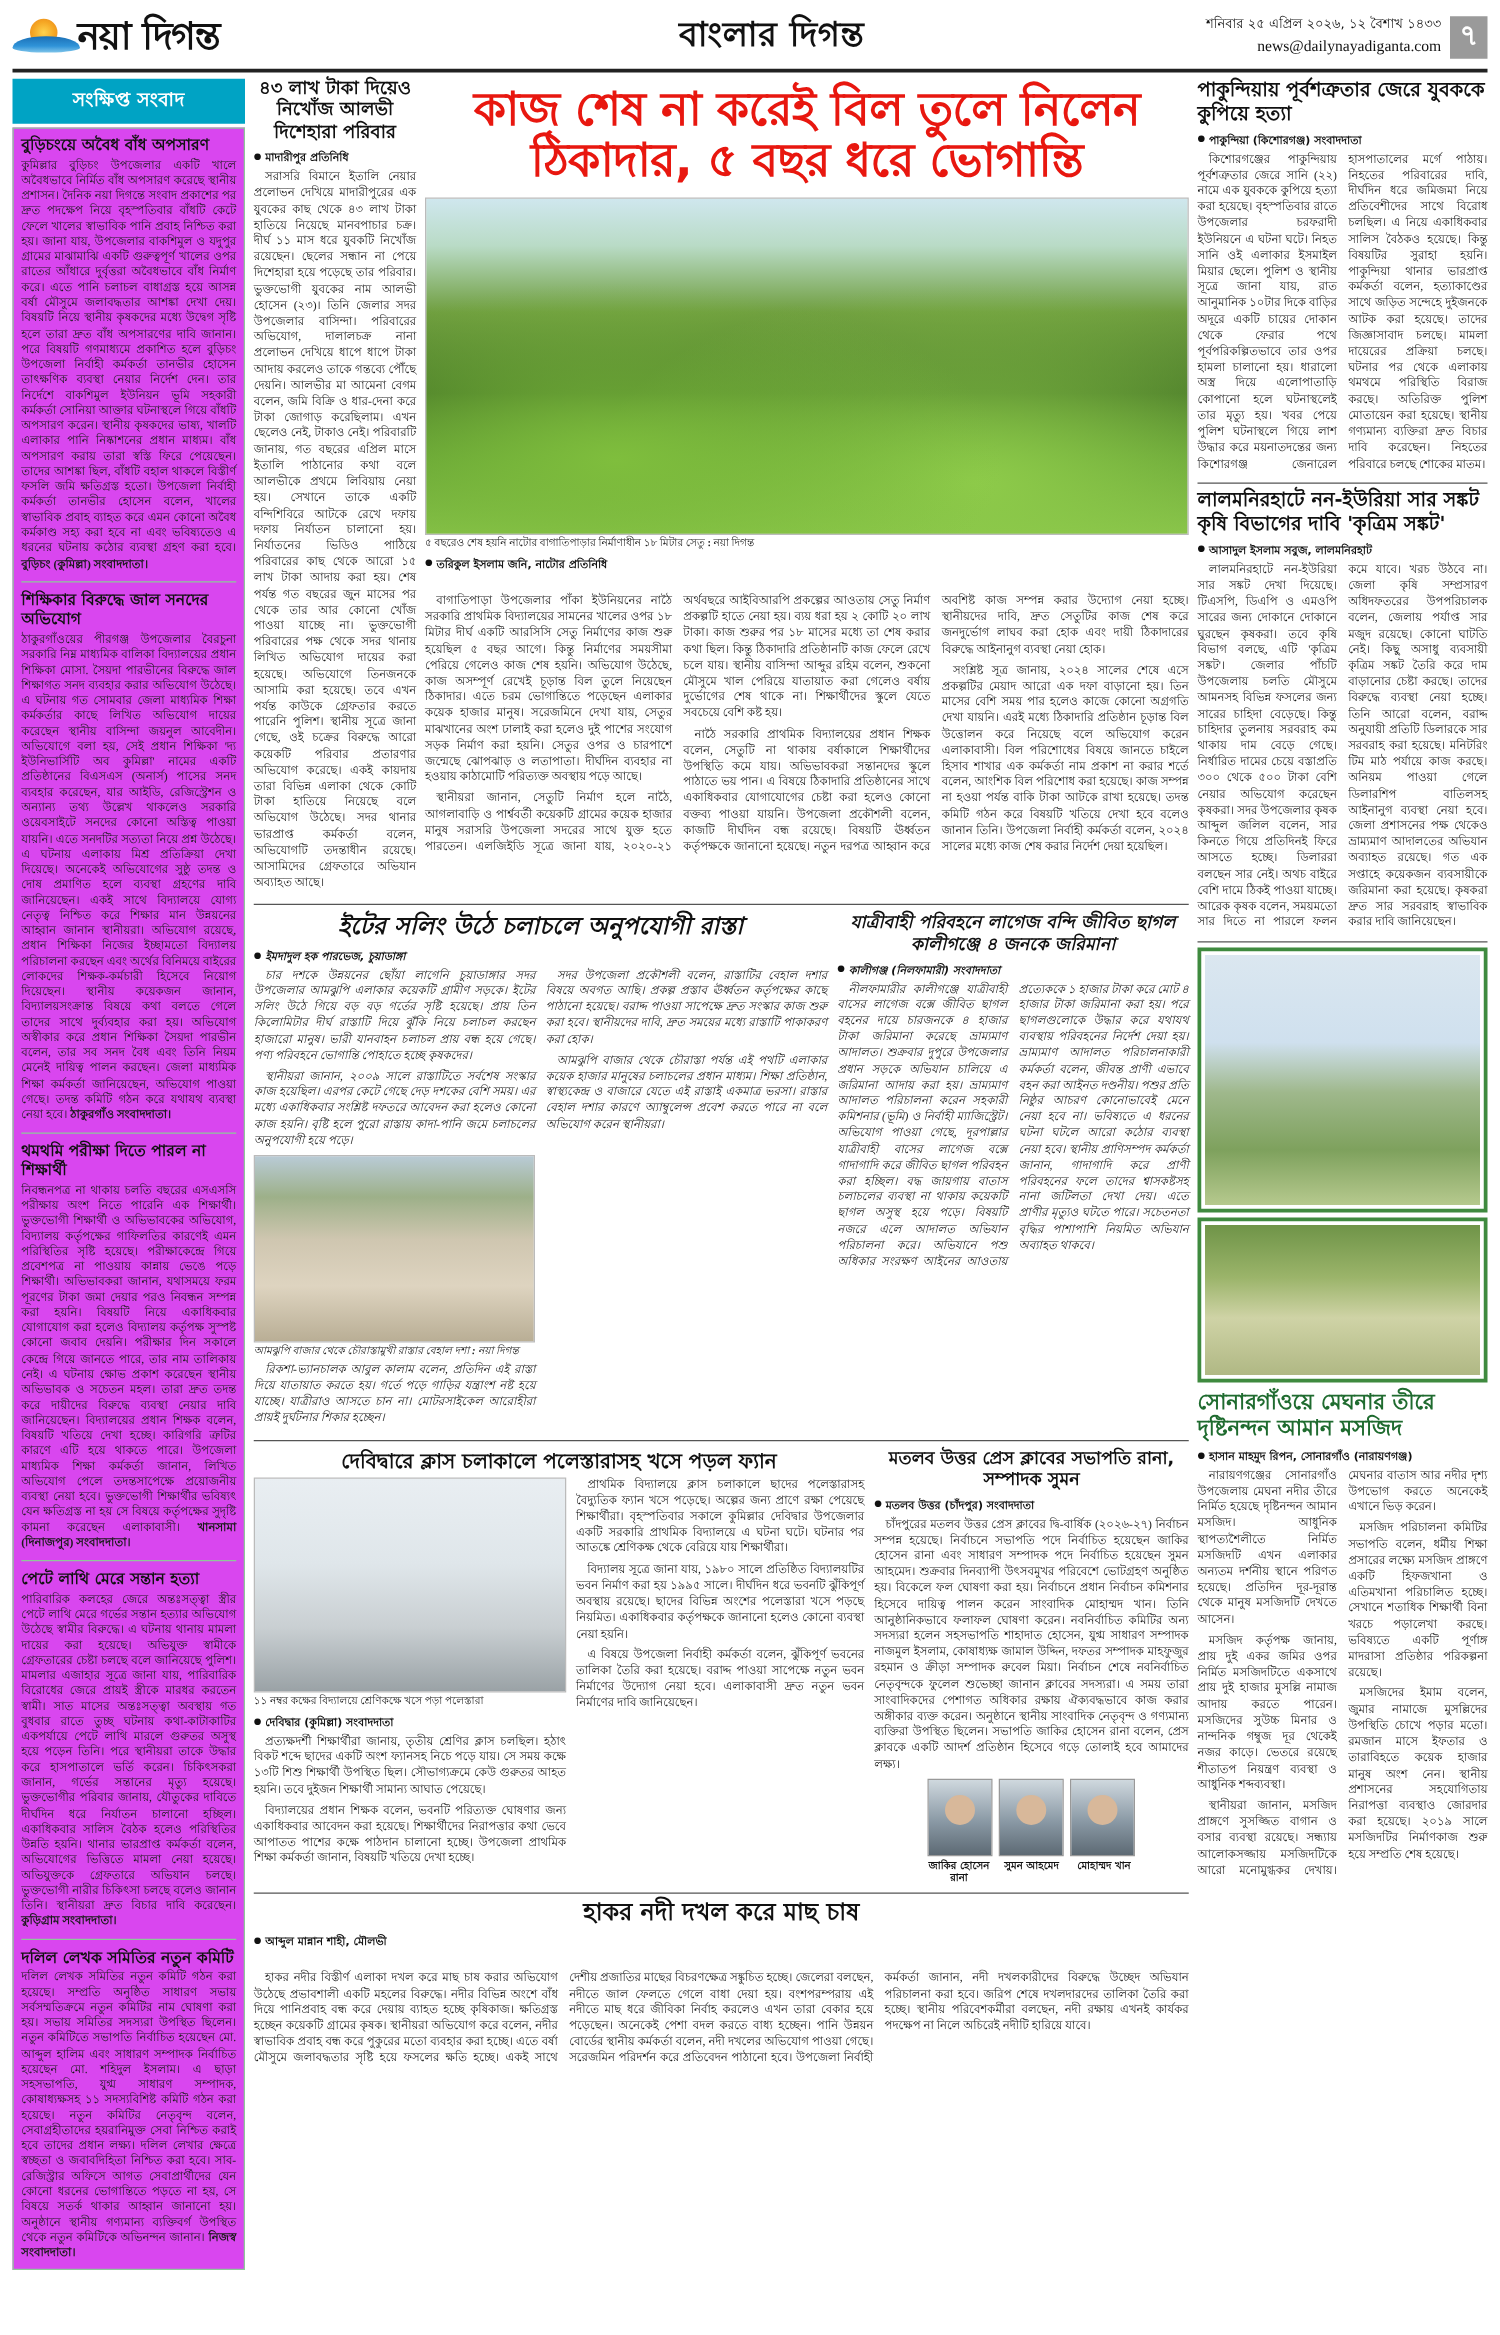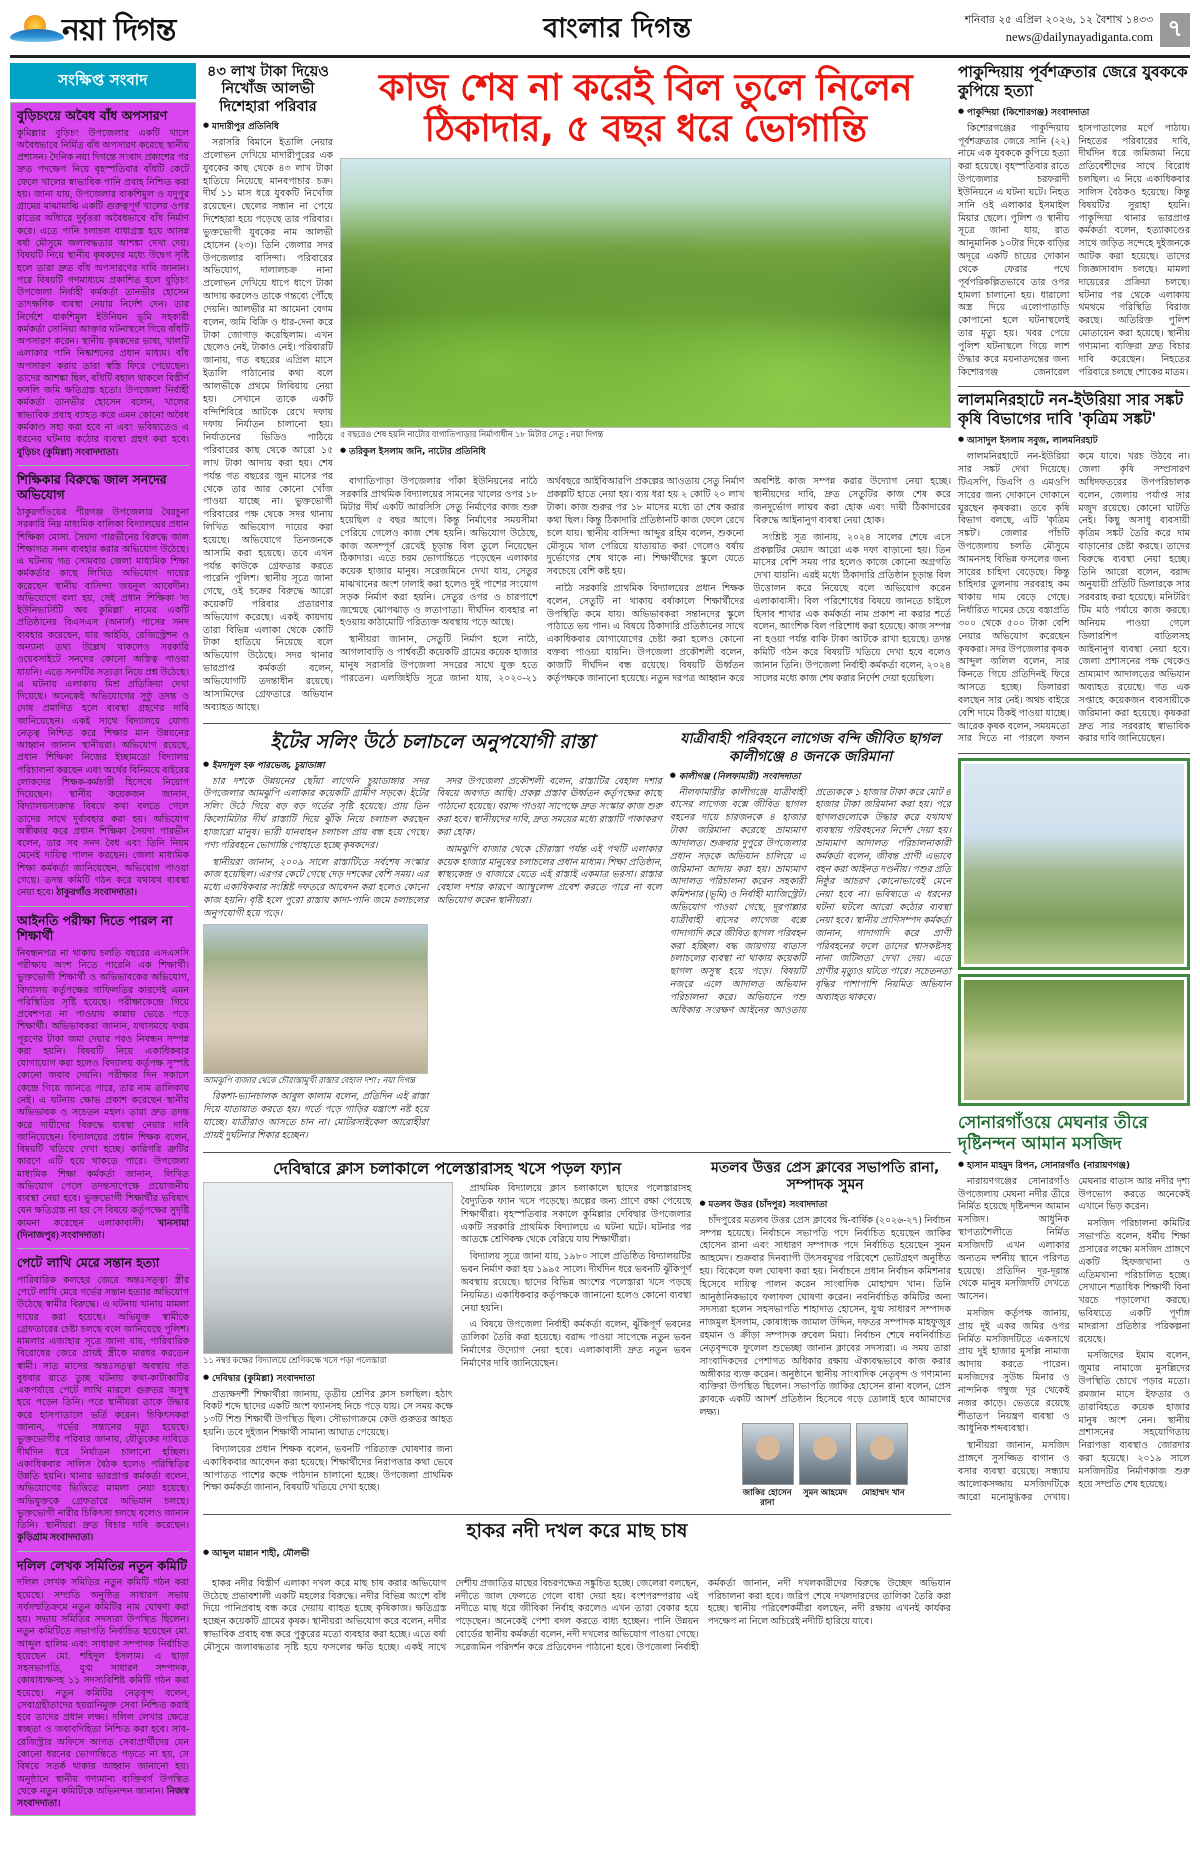--- a/index.html
+++ b/index.html
@@ -138,21 +138,21 @@
       <div class="brief-box">
         <div class="brief-item">
           <div class="brief-title">বুড়িচংয়ে অবৈধ বাঁধ অপসারণ</div>
           <div class="brief-body">কুমিল্লার বুড়িচং উপজেলার একটি খালে অবৈধভাবে নির্মিত বাঁধ অপসারণ করেছে স্থানীয় প্রশাসন। দৈনিক নয়া দিগন্তে সংবাদ প্রকাশের পর দ্রুত পদক্ষেপ নিয়ে বৃহস্পতিবার বাঁধটি কেটে ফেলে খালের স্বাভাবিক পানি প্রবাহ নিশ্চিত করা হয়। জানা যায়, উপজেলার বাকশিমুল ও যদুপুর গ্রামের মাঝামাঝি একটি গুরুত্বপূর্ণ খালের ওপর রাতের আঁধারে দুর্বৃত্তরা অবৈধভাবে বাঁধ নির্মাণ করে। এতে পানি চলাচল বাধাগ্রস্ত হয়ে আসন্ন বর্ষা মৌসুমে জলাবদ্ধতার আশঙ্কা দেখা দেয়। বিষয়টি নিয়ে স্থানীয় কৃষকদের মধ্যে উদ্বেগ সৃষ্টি হলে তারা দ্রুত বাঁধ অপসারণের দাবি জানান। পরে বিষয়টি গণমাধ্যমে প্রকাশিত হলে বুড়িচং উপজেলা নির্বাহী কর্মকর্তা তানভীর হোসেন তাৎক্ষণিক ব্যবস্থা নেয়ার নির্দেশ দেন। তার নির্দেশে বাকশিমুল ইউনিয়ন ভূমি সহকারী কর্মকর্তা সোনিয়া আক্তার ঘটনাস্থলে গিয়ে বাঁধটি অপসারণ করেন। স্থানীয় কৃষকদের ভাষ্য, খালটি এলাকার পানি নিষ্কাশনের প্রধান মাধ্যম। বাঁধ অপসারণ করায় তারা স্বস্তি ফিরে পেয়েছেন। তাদের আশঙ্কা ছিল, বাঁধটি বহাল থাকলে বিস্তীর্ণ ফসলি জমি ক্ষতিগ্রস্ত হতো। উপজেলা নির্বাহী কর্মকর্তা তানভীর হোসেন বলেন, খালের স্বাভাবিক প্রবাহ ব্যাহত করে এমন কোনো অবৈধ কর্মকাণ্ড সহ্য করা হবে না এবং ভবিষ্যতেও এ ধরনের ঘটনায় কঠোর ব্যবস্থা গ্রহণ করা হবে। <b>বুড়িচং (কুমিল্লা) সংবাদদাতা।</b></div>
         </div>
         <div class="brief-item">
           <div class="brief-title">শিক্ষিকার বিরুদ্ধে জাল সনদের অভিযোগ</div>
           <div class="brief-body">ঠাকুরগাঁওয়ের পীরগঞ্জ উপজেলার বৈরচুনা সরকারি নিম্ন মাধ্যমিক বালিকা বিদ্যালয়ের প্রধান শিক্ষিকা মোসা. সৈয়দা পারভীনের বিরুদ্ধে জাল শিক্ষাগত সনদ ব্যবহার করার অভিযোগ উঠেছে। এ ঘটনায় গত সোমবার জেলা মাধ্যমিক শিক্ষা কর্মকর্তার কাছে লিখিত অভিযোগ দায়ের করেছেন স্থানীয় বাসিন্দা জয়নুল আবেদীন। অভিযোগে বলা হয়, সেই প্রধান শিক্ষিকা 'দ্য ইউনিভার্সিটি অব কুমিল্লা' নামের একটি প্রতিষ্ঠানের বিএসএস (অনার্স) পাসের সনদ ব্যবহার করেছেন, যার আইডি, রেজিস্ট্রেশন ও অন্যান্য তথ্য উল্লেখ থাকলেও সরকারি ওয়েবসাইটে সনদের কোনো অস্তিত্ব পাওয়া যায়নি। এতে সনদটির সত্যতা নিয়ে প্রশ্ন উঠেছে। এ ঘটনায় এলাকায় মিশ্র প্রতিক্রিয়া দেখা দিয়েছে। অনেকেই অভিযোগের সুষ্ঠু তদন্ত ও দোষ প্রমাণিত হলে ব্যবস্থা গ্রহণের দাবি জানিয়েছেন। একই সাথে বিদ্যালয়ে যোগ্য নেতৃত্ব নিশ্চিত করে শিক্ষার মান উন্নয়নের আহ্বান জানান স্থানীয়রা। অভিযোগ রয়েছে, প্রধান শিক্ষিকা নিজের ইচ্ছামতো বিদ্যালয় পরিচালনা করছেন এবং অর্থের বিনিময়ে বাইরের লোকদের শিক্ষক-কর্মচারী হিসেবে নিয়োগ দিয়েছেন। স্থানীয় কয়েকজন জানান, বিদ্যালয়সংক্রান্ত বিষয়ে কথা বলতে গেলে তাদের সাথে দুর্ব্যবহার করা হয়। অভিযোগ অস্বীকার করে প্রধান শিক্ষিকা সৈয়দা পারভীন বলেন, তার সব সনদ বৈধ এবং তিনি নিয়ম মেনেই দায়িত্ব পালন করছেন। জেলা মাধ্যমিক শিক্ষা কর্মকর্তা জানিয়েছেন, অভিযোগ পাওয়া গেছে। তদন্ত কমিটি গঠন করে যথাযথ ব্যবস্থা নেয়া হবে। <b>ঠাকুরগাঁও সংবাদদাতা।</b></div>
         </div>
         <div class="brief-item">
-          <div class="brief-title">আইনতি পরীক্ষা দিতে পারল না শিক্ষার্থী</div>
+          <div class="brief-title">থমথমি পরীক্ষা দিতে পারল না শিক্ষার্থী</div>
           <div class="brief-body">নিবন্ধনপত্র না থাকায় চলতি বছরের এসএসসি পরীক্ষায় অংশ নিতে পারেনি এক শিক্ষার্থী। ভুক্তভোগী শিক্ষার্থী ও অভিভাবকের অভিযোগ, বিদ্যালয় কর্তৃপক্ষের গাফিলতির কারণেই এমন পরিস্থিতির সৃষ্টি হয়েছে। পরীক্ষাকেন্দ্রে গিয়ে প্রবেশপত্র না পাওয়ায় কান্নায় ভেঙে পড়ে শিক্ষার্থী। অভিভাবকরা জানান, যথাসময়ে ফরম পূরণের টাকা জমা দেয়ার পরও নিবন্ধন সম্পন্ন করা হয়নি। বিষয়টি নিয়ে একাধিকবার যোগাযোগ করা হলেও বিদ্যালয় কর্তৃপক্ষ সুস্পষ্ট কোনো জবাব দেয়নি। পরীক্ষার দিন সকালে কেন্দ্রে গিয়ে জানতে পারে, তার নাম তালিকায় নেই। এ ঘটনায় ক্ষোভ প্রকাশ করেছেন স্থানীয় অভিভাবক ও সচেতন মহল। তারা দ্রুত তদন্ত করে দায়ীদের বিরুদ্ধে ব্যবস্থা নেয়ার দাবি জানিয়েছেন। বিদ্যালয়ের প্রধান শিক্ষক বলেন, বিষয়টি খতিয়ে দেখা হচ্ছে। কারিগরি ত্রুটির কারণে এটি হয়ে থাকতে পারে। উপজেলা মাধ্যমিক শিক্ষা কর্মকর্তা জানান, লিখিত অভিযোগ পেলে তদন্তসাপেক্ষে প্রয়োজনীয় ব্যবস্থা নেয়া হবে। ভুক্তভোগী শিক্ষার্থীর ভবিষ্যৎ যেন ক্ষতিগ্রস্ত না হয় সে বিষয়ে কর্তৃপক্ষের সুদৃষ্টি কামনা করেছেন এলাকাবাসী। <b>খানসামা (দিনাজপুর) সংবাদদাতা।</b></div>
         </div>
         <div class="brief-item">
           <div class="brief-title">পেটে লাথি মেরে সন্তান হত্যা</div>
           <div class="brief-body">পারিবারিক কলহের জেরে অন্তঃসত্ত্বা স্ত্রীর পেটে লাথি মেরে গর্ভের সন্তান হত্যার অভিযোগ উঠেছে স্বামীর বিরুদ্ধে। এ ঘটনায় থানায় মামলা দায়ের করা হয়েছে। অভিযুক্ত স্বামীকে গ্রেফতারের চেষ্টা চলছে বলে জানিয়েছে পুলিশ। মামলার এজাহার সূত্রে জানা যায়, পারিবারিক বিরোধের জেরে প্রায়ই স্ত্রীকে মারধর করতেন স্বামী। সাত মাসের অন্তঃসত্ত্বা অবস্থায় গত বুধবার রাতে তুচ্ছ ঘটনায় কথা-কাটাকাটির একপর্যায়ে পেটে লাথি মারলে গুরুতর অসুস্থ হয়ে পড়েন তিনি। পরে স্থানীয়রা তাকে উদ্ধার করে হাসপাতালে ভর্তি করেন। চিকিৎসকরা জানান, গর্ভের সন্তানের মৃত্যু হয়েছে। ভুক্তভোগীর পরিবার জানায়, যৌতুকের দাবিতে দীর্ঘদিন ধরে নির্যাতন চালানো হচ্ছিল। একাধিকবার সালিস বৈঠক হলেও পরিস্থিতির উন্নতি হয়নি। থানার ভারপ্রাপ্ত কর্মকর্তা বলেন, অভিযোগের ভিত্তিতে মামলা নেয়া হয়েছে। অভিযুক্তকে গ্রেফতারে অভিযান চলছে। ভুক্তভোগী নারীর চিকিৎসা চলছে বলেও জানান তিনি। স্থানীয়রা দ্রুত বিচার দাবি করেছেন। <b>কুড়িগ্রাম সংবাদদাতা।</b></div>
         </div>
         <div class="brief-item">
           <div class="brief-title">দলিল লেখক সমিতির নতুন কমিটি</div>
           <div class="brief-body">দলিল লেখক সমিতির নতুন কমিটি গঠন করা হয়েছে। সম্প্রতি অনুষ্ঠিত সাধারণ সভায় সর্বসম্মতিক্রমে নতুন কমিটির নাম ঘোষণা করা হয়। সভায় সমিতির সদস্যরা উপস্থিত ছিলেন। নতুন কমিটিতে সভাপতি নির্বাচিত হয়েছেন মো. আব্দুল হালিম এবং সাধারণ সম্পাদক নির্বাচিত হয়েছেন মো. শহিদুল ইসলাম। এ ছাড়া সহসভাপতি, যুগ্ম সাধারণ সম্পাদক, কোষাধ্যক্ষসহ ১১ সদস্যবিশিষ্ট কমিটি গঠন করা হয়েছে। নতুন কমিটির নেতৃবৃন্দ বলেন, সেবাগ্রহীতাদের হয়রানিমুক্ত সেবা নিশ্চিত করাই হবে তাদের প্রধান লক্ষ্য। দলিল লেখার ক্ষেত্রে স্বচ্ছতা ও জবাবদিহিতা নিশ্চিত করা হবে। সাব-রেজিস্ট্রার অফিসে আগত সেবাপ্রার্থীদের যেন কোনো ধরনের ভোগান্তিতে পড়তে না হয়, সে বিষয়ে সতর্ক থাকার আহ্বান জানানো হয়। অনুষ্ঠানে স্থানীয় গণ্যমান্য ব্যক্তিবর্গ উপস্থিত থেকে নতুন কমিটিকে অভিনন্দন জানান। <b>নিজস্ব সংবাদদাতা।</b></div>
         </div>

